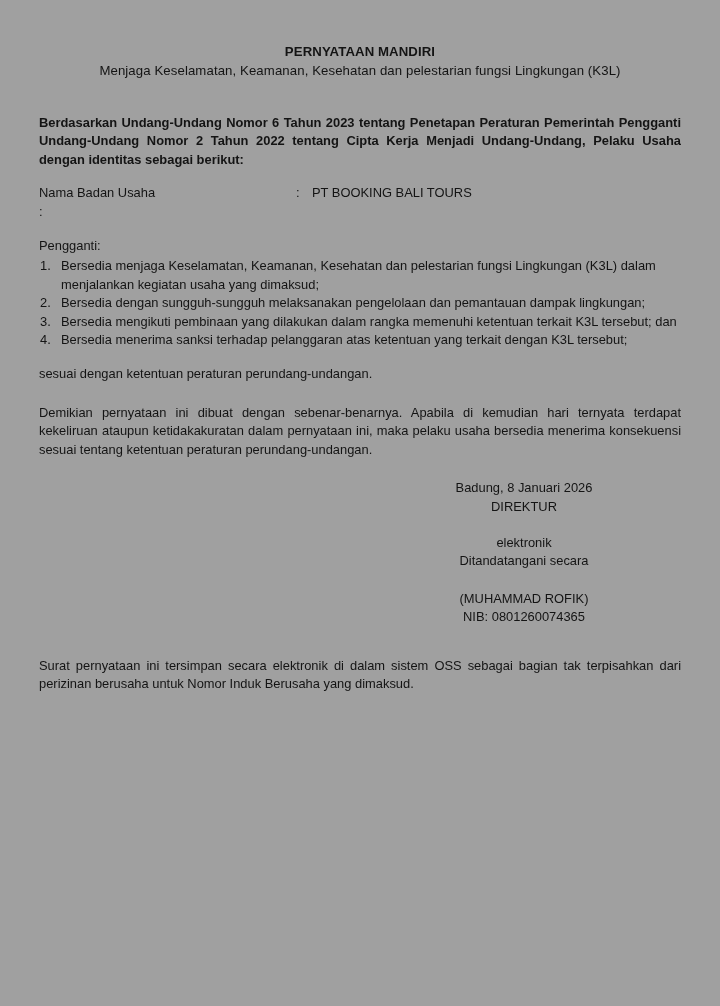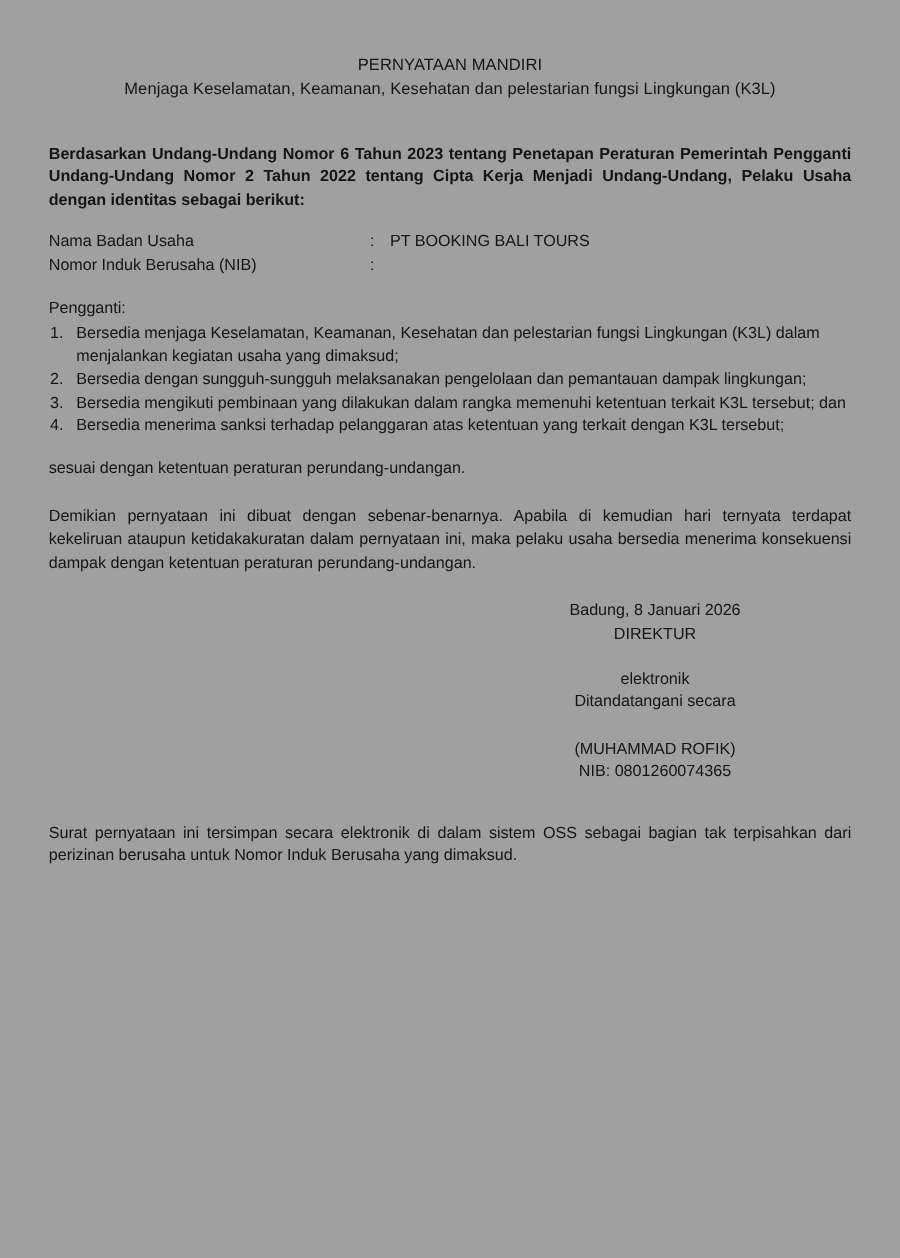--- a/index.html
+++ b/index.html
@@ -16,21 +16,21 @@
   }
   .page {
     position: relative;
     width: 720px;
     height: 1006px;
     box-sizing: border-box;
     padding: 0 39px;
   }
   .doc-title {
     text-align: center;
-    font-weight: normal;
+    font-weight: bold;
     font-size: 13.2px;
     line-height: 19px;
     margin: 0;
     padding-top: 42px;
     letter-spacing: 0.1px;
   }
   .doc-subtitle {
     text-align: center;
     font-weight: normal;
     font-size: 13.2px;
@@ -139,21 +139,20 @@
 
   <p class="intro">Berdasarkan Undang-Undang Nomor 6 Tahun 2023 tentang Penetapan Peraturan Pemerintah Pengganti Undang-Undang Nomor 2 Tahun 2022 tentang Cipta Kerja Menjadi Undang-Undang, Pelaku Usaha dengan identitas sebagai berikut:</p>
 
   <div class="identity">
     <div class="identity-row">
       <span class="identity-label">Nama Badan Usaha</span>
       <span class="identity-colon">:</span>
       <span class="identity-value">PT BOOKING BALI TOURS</span>
     </div>
     <div class="identity-row">
-      <span class="identity-label">Nomor Induk Berusaha (NIB)</span>
       <span class="identity-colon">:</span>
     </div>
   </div>
 
   <p class="declare-heading">Pengganti:</p>
 
   <ol class="statement-list">
     <li>
       <span class="num">1.</span>
       <span>Bersedia menjaga Keselamatan, Keamanan, Kesehatan dan pelestarian fungsi Lingkungan (K3L) dalam menjalankan kegiatan usaha yang dimaksud;</span>
@@ -167,21 +166,21 @@
       <span>Bersedia mengikuti pembinaan yang dilakukan dalam rangka memenuhi ketentuan terkait K3L tersebut; dan</span>
     </li>
     <li>
       <span class="num">4.</span>
       <span>Bersedia menerima sanksi terhadap pelanggaran atas ketentuan yang terkait dengan K3L tersebut;</span>
     </li>
   </ol>
 
   <p class="para para-sesuai">sesuai dengan ketentuan peraturan perundang-undangan.</p>
 
-  <p class="para para-demikian">Demikian pernyataan ini dibuat dengan sebenar-benarnya. Apabila di kemudian hari ternyata terdapat kekeliruan ataupun ketidakakuratan dalam pernyataan ini, maka pelaku usaha bersedia menerima konsekuensi dampak dengan ketentuan peraturan perundang-undangan.</p>
+  <p class="para para-demikian">Demikian pernyataan ini dibuat dengan sebenar-benarnya. Apabila di kemudian hari ternyata terdapat kekeliruan ataupun ketidakakuratan dalam pernyataan ini, maka pelaku usaha bersedia menerima konsekuensi sesuai tentang ketentuan peraturan perundang-undangan.</p>
 
   <div class="signature">
     <div>Badung, 8 Januari 2026</div>
     <div>DIREKTUR</div>
     <div class="sig-gap"></div>
     <div>elektronik</div>
     <div>Ditandatangani secara</div>
     <div class="sig-gap-2"></div>
     <div>(MUHAMMAD ROFIK)</div>
     <div>NIB: 0801260074365</div>

